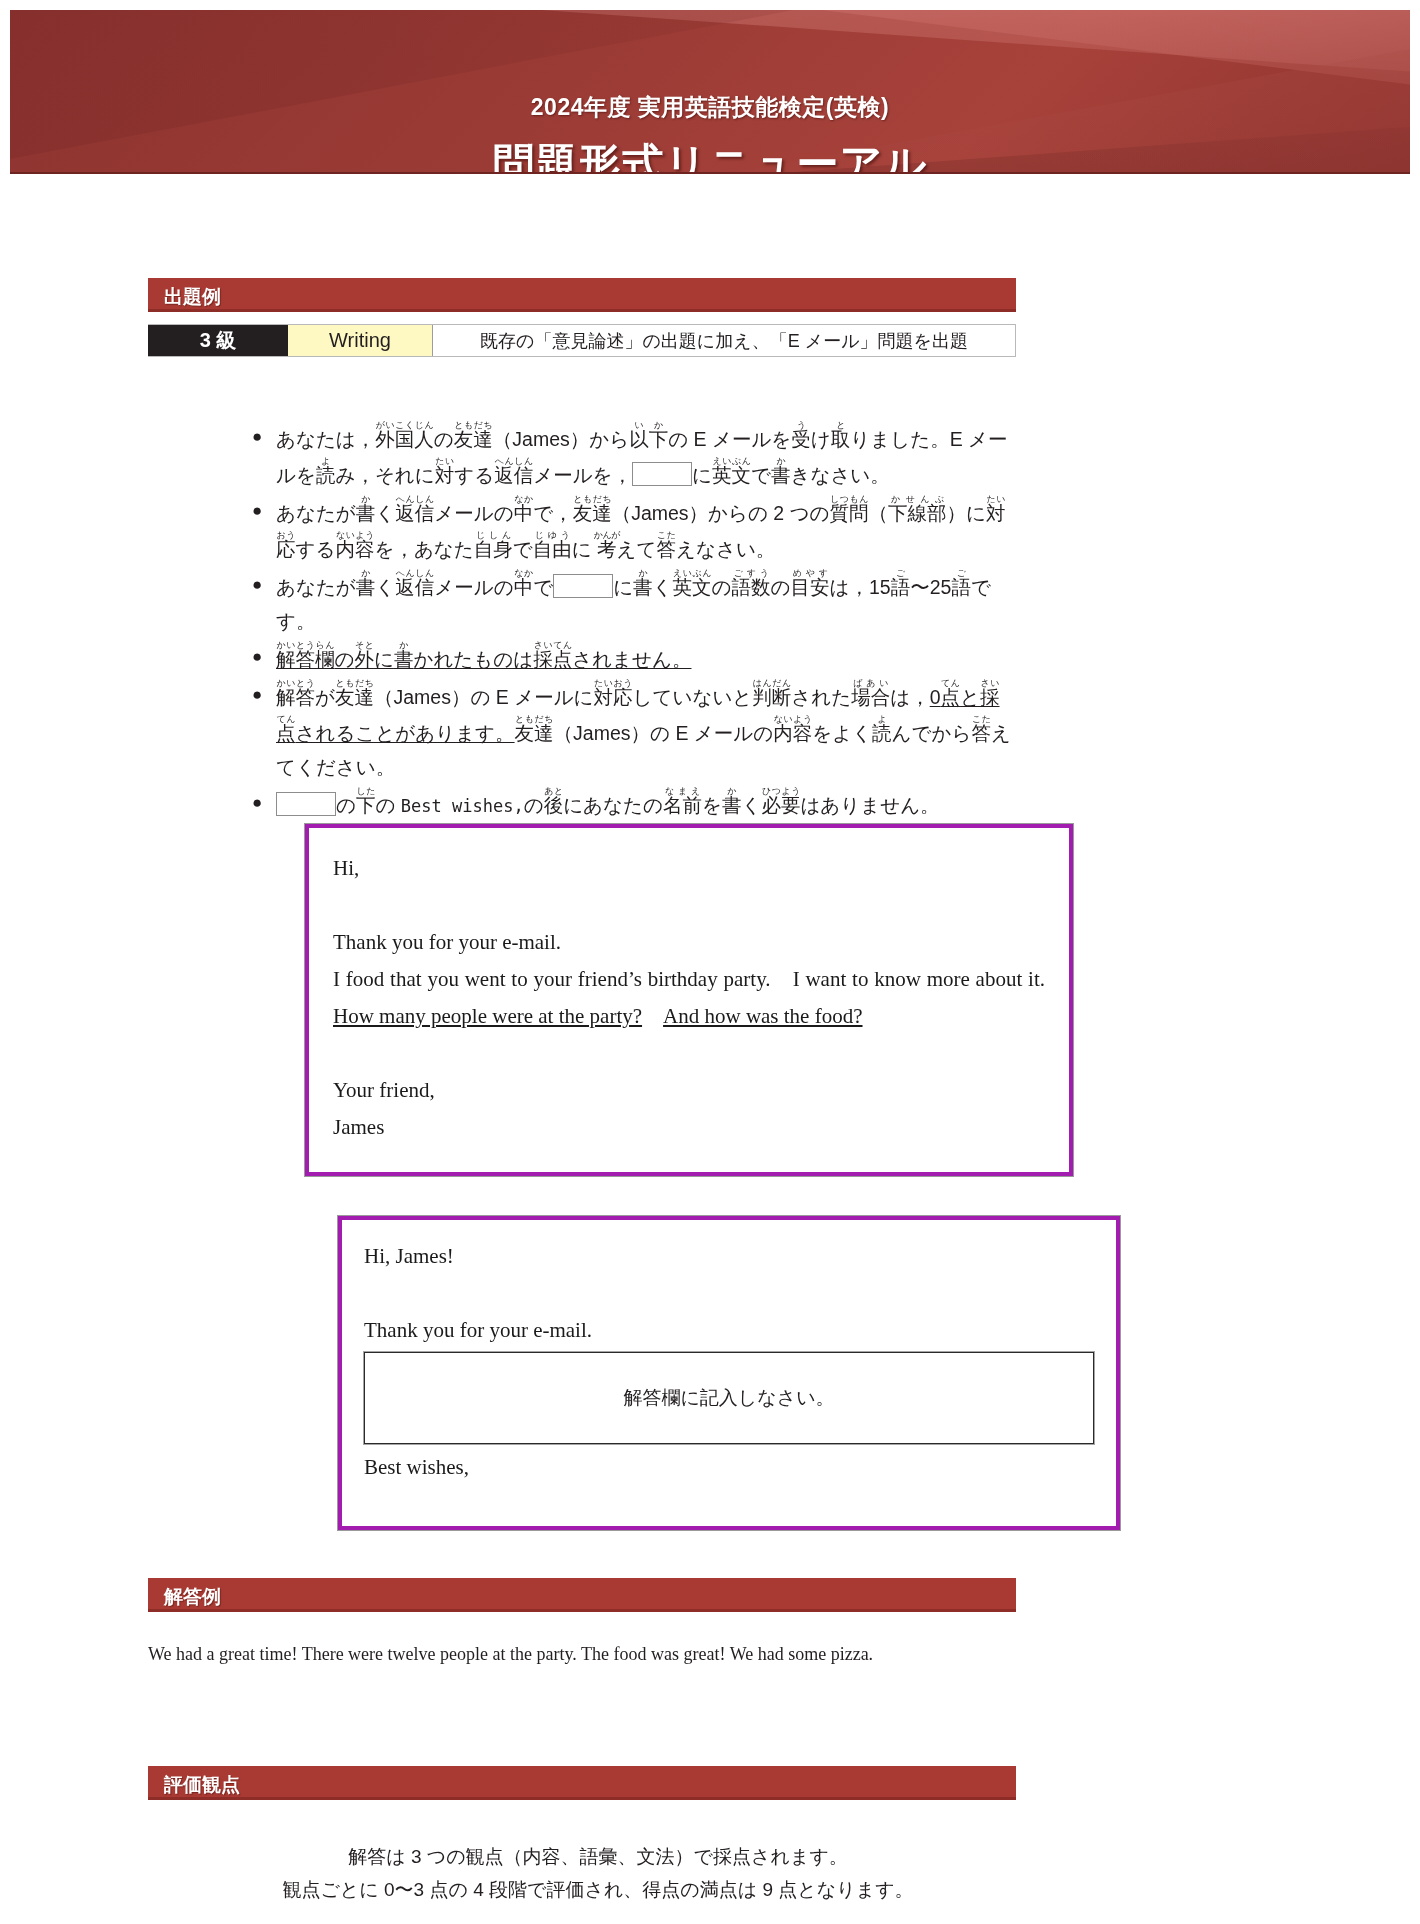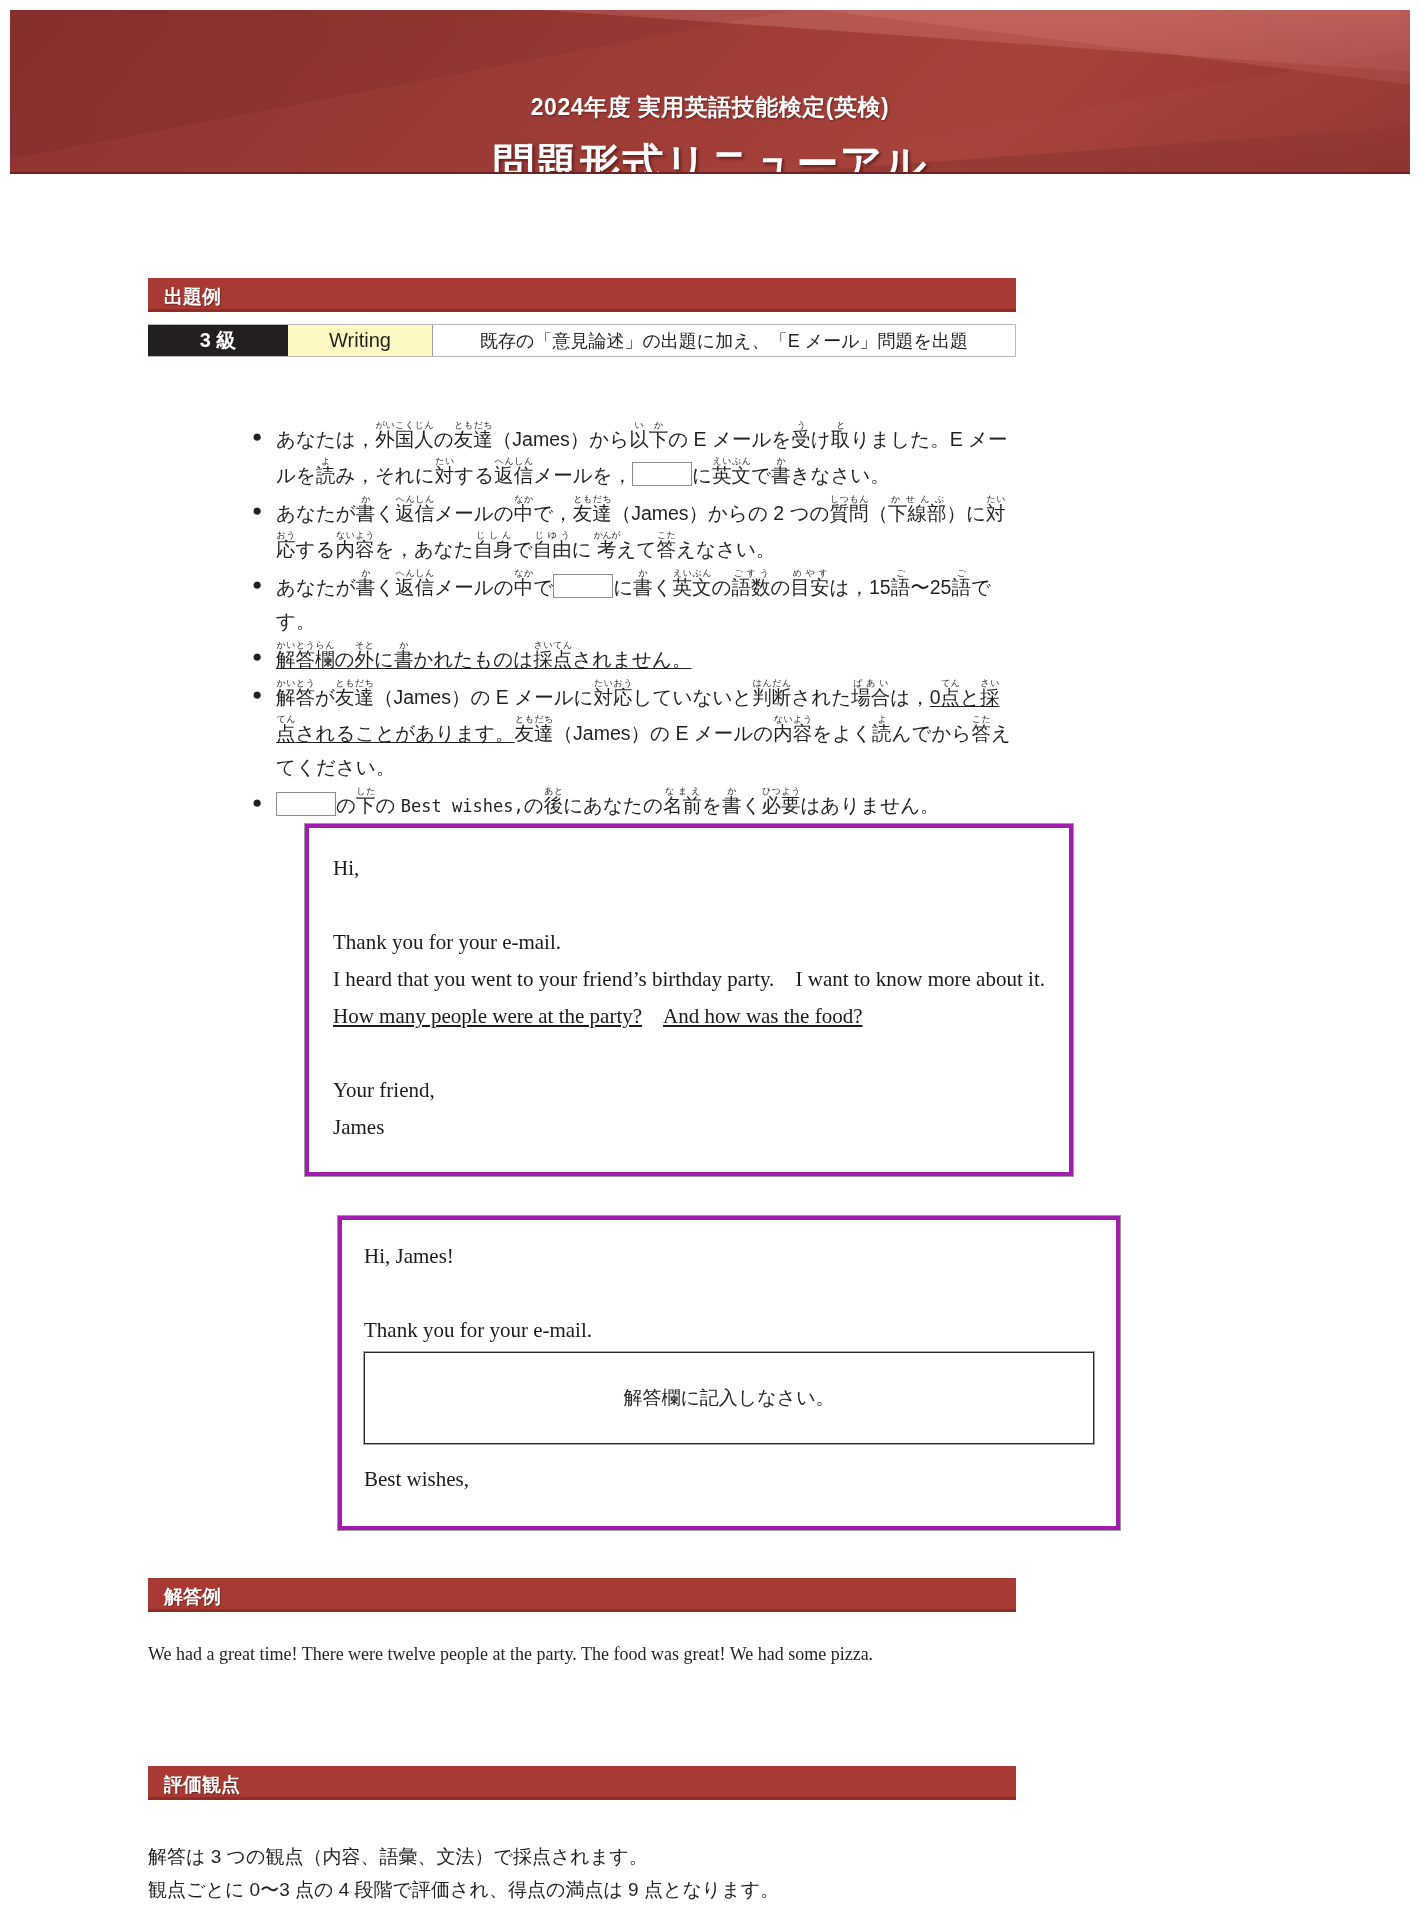--- a/index.html
+++ b/index.html
@@ -229,21 +229,21 @@
     width: 782px;
     height: 314px;
     padding: 18px 22px 0 22px;
   }
   #reply-mail p {
     margin: 0;
     font-size: 21px;
     line-height: 37px;
   }
   .answer-field {
-    margin: 3px 0 17px 0;
+    margin: 3px 0 5px 0;
     height: 92px;
     border: 1px solid #2a2a2a;
     box-shadow: 0 0 0 1px #a5a5a5;
     display: flex;
     align-items: center;
     justify-content: center;
     box-sizing: border-box;
   }
   .answer-field span {
     font-family: "Liberation Sans", sans-serif;
@@ -262,21 +262,21 @@
     top: 1642px;
     font-family: "Liberation Serif", serif;
     font-size: 18px;
     line-height: 1.4;
   }
   #criteria-text {
     top: 1840px;
     font-size: 19px;
     line-height: 1.75;
   }
-  #criteria-text p { margin: 0; }
+  #criteria-text p { margin: 0; text-align: center; }
 </style>
 </head>
 <body>
 
 <div class="banner">
   <div class="shape-a"></div>
   <div class="shape-b"></div>
   <div class="shape-c"></div>
   <div class="shape-d"></div>
   <div class="shape-e"></div>
@@ -344,21 +344,21 @@
       <p class="last"><span class="blank"></span>の<ruby>下<rt>した</rt></ruby>の <span class="mono">Best wishes,</span>の<ruby>後<rt>あと</rt></ruby>にあなたの<ruby>名前<rt>なまえ</rt></ruby>を<ruby>書<rt>か</rt></ruby>く<ruby>必要<rt>ひつよう</rt></ruby>はありません。</p>
     </div>
   </div>
 
 </div>
 
 <div class="mailbox" id="incoming-mail">
   <p>Hi,</p>
   <div class="spacer-line"></div>
   <p>Thank you for your e-mail.</p>
-  <p class="just"><span>I heard that you went to your friend’s birthday party.　I want to know more about it.　</span><span class="ul">How many people were at the party?</span>　<span class="ul">And how was the food?</span></p>
+  <p class="just"><span>I food that you went to your friend’s birthday party.　I want to know more about it.　</span><span class="ul">How many people were at the party?</span>　<span class="ul">And how was the food?</span></p>
   <div class="spacer-line"></div>
   <p>Your friend,</p>
   <p>James</p>
 </div>
 
 <div class="mailbox" id="reply-mail">
   <p>Hi, James!</p>
   <div class="spacer-line"></div>
   <p>Thank you for your e-mail.</p>
   <div class="answer-field">

